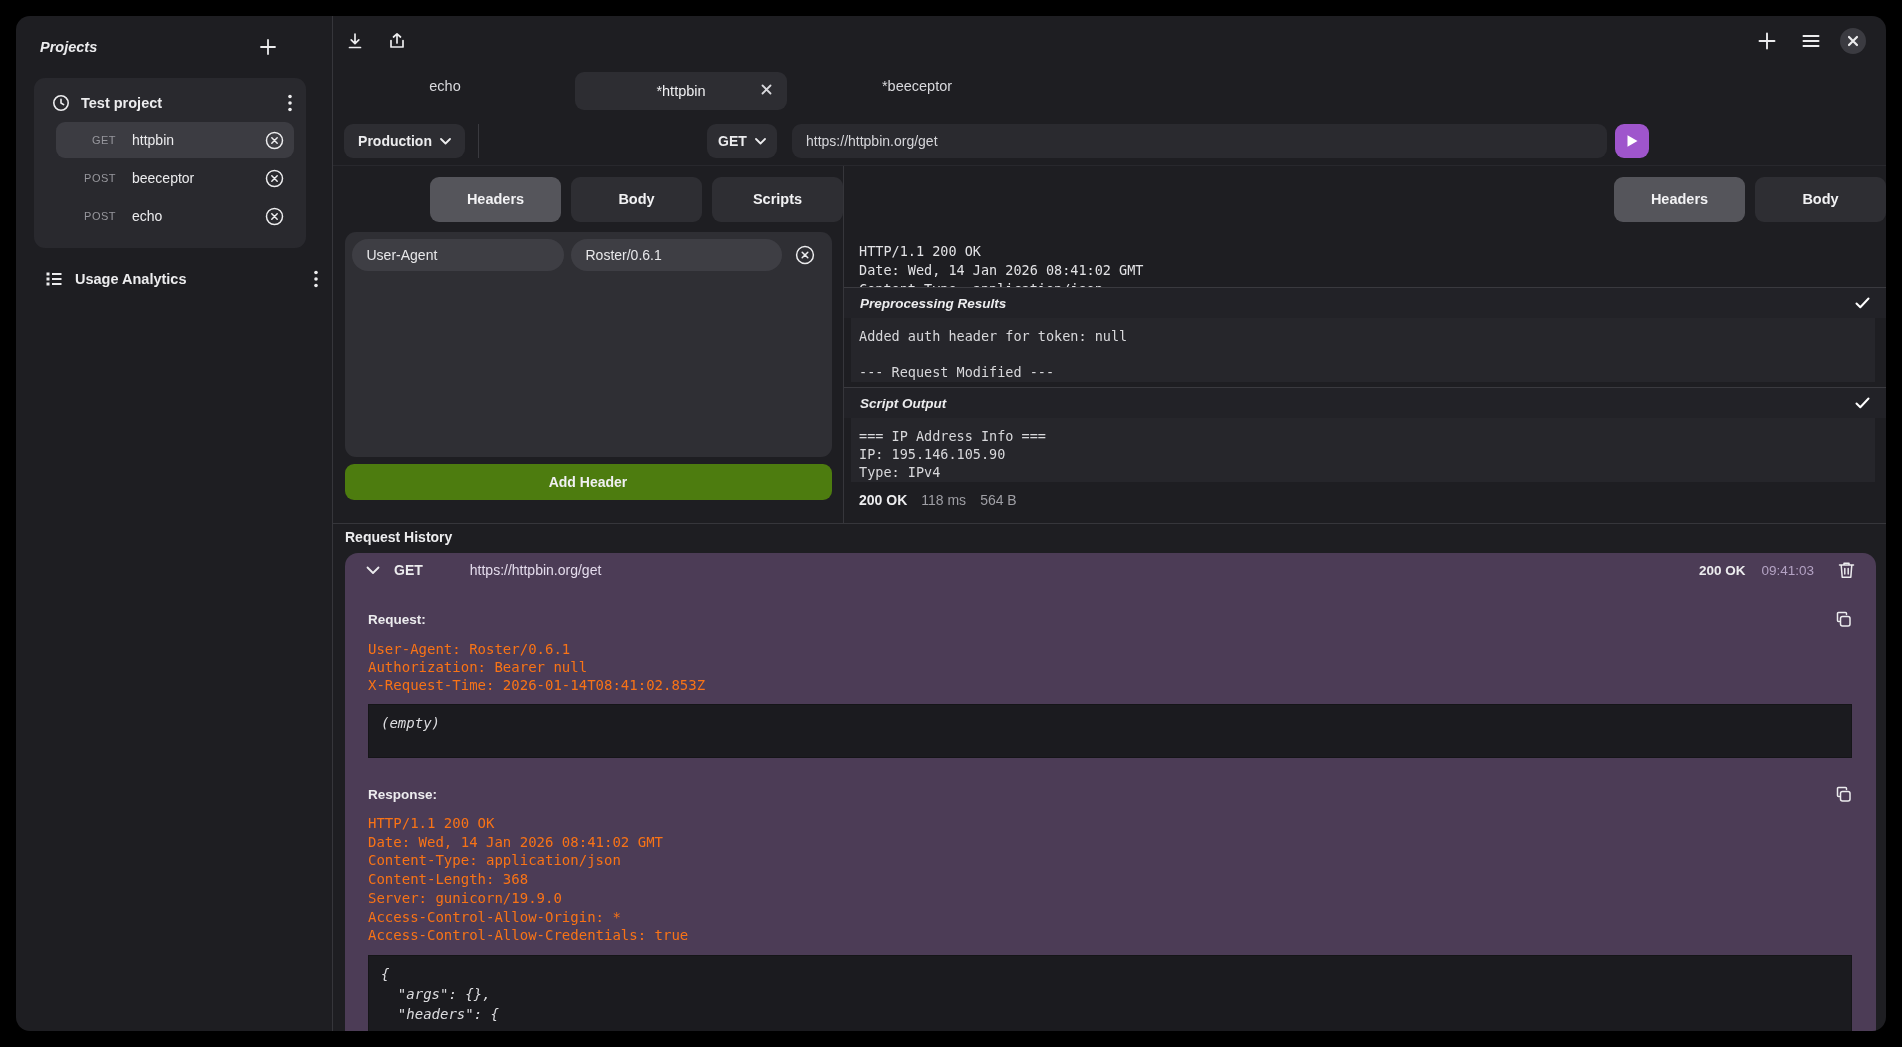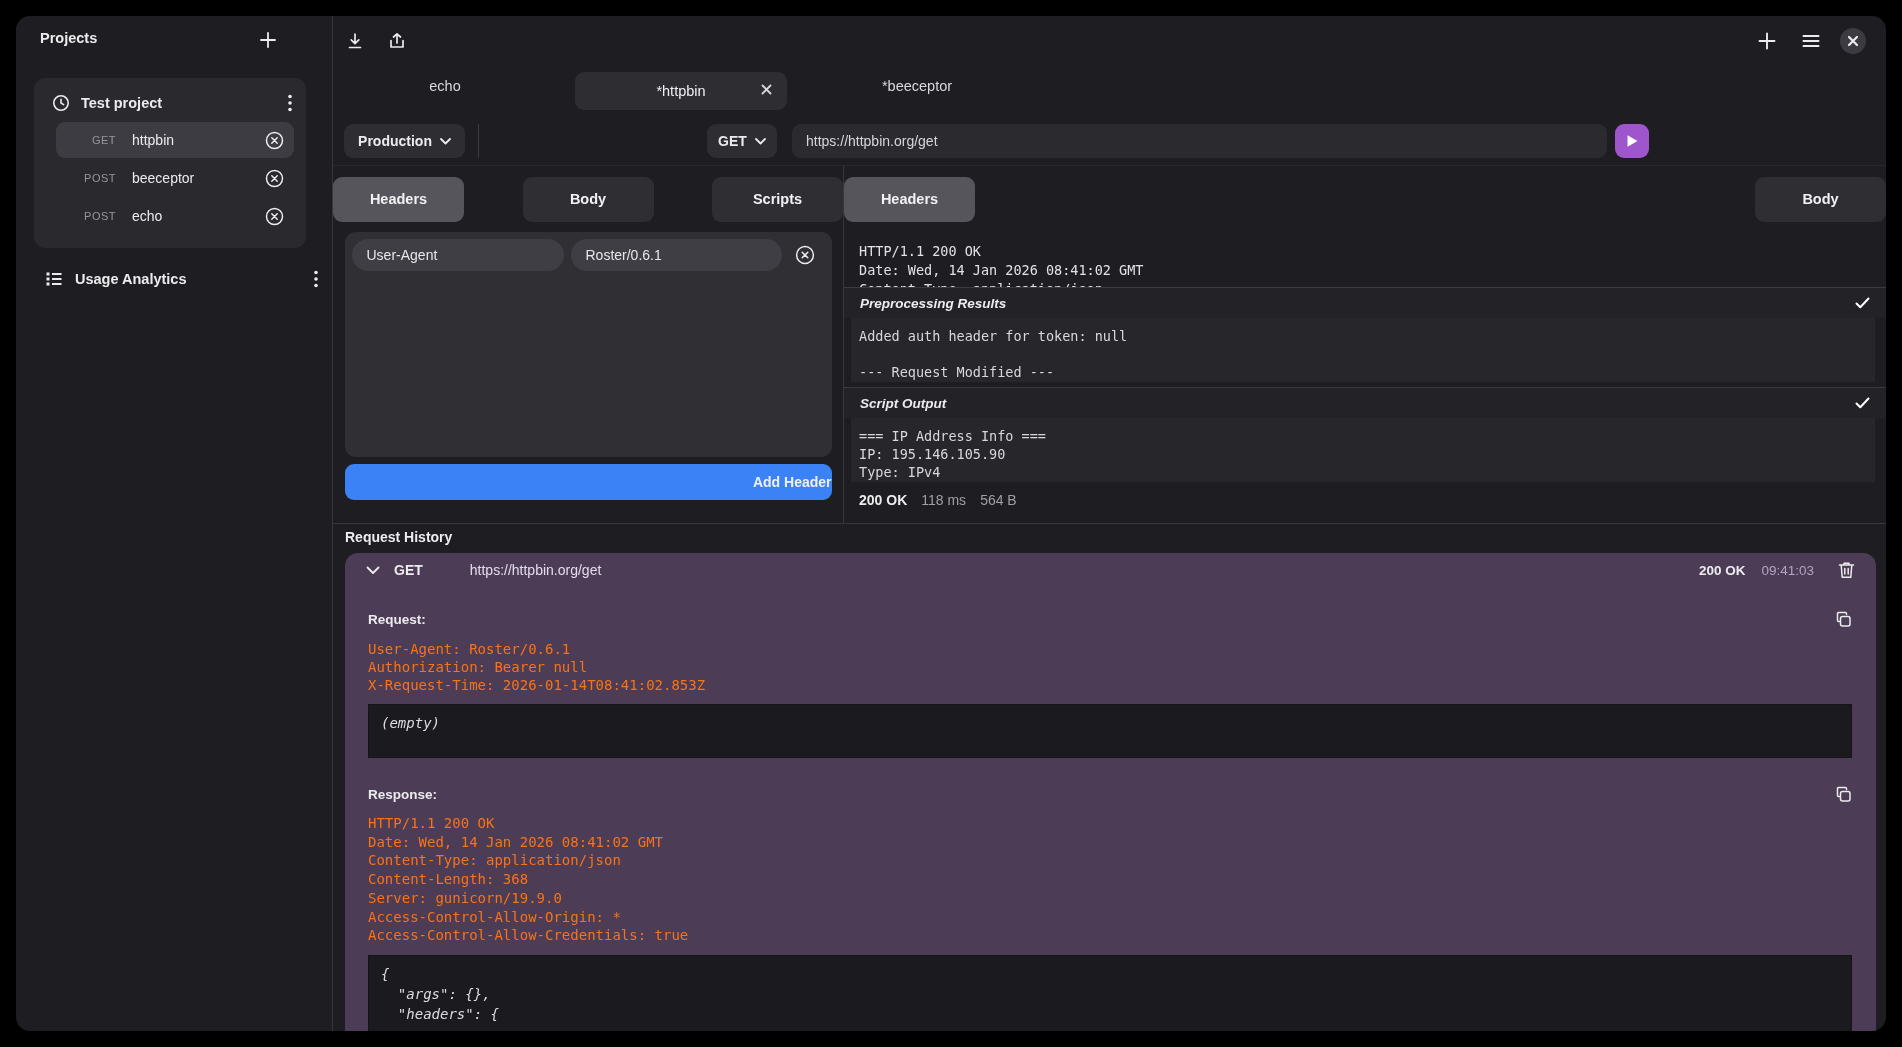--- a/index.html
+++ b/index.html
@@ -3,21 +3,21 @@
 <meta charset="utf-8">
 <style>
   * { margin:0; padding:0; box-sizing:border-box; }
   html,body { width:1902px; height:1047px; background:#000; overflow:hidden;
               font-family:"Liberation Sans", sans-serif; }
   .window { position:absolute; left:16px; top:16px; width:1870px; height:1015px;
             background:#1e1e22; border-radius:14px; overflow:hidden; display:flex; color:#ececee; }
 
   
   .sidebar { width:317px; border-right:1px solid #36363b; flex:none; padding-top:14px; }
-  .sb-head { height:34px; display:flex; align-items:flex-start; padding:0 54px 0 24px; }
+  .sb-head { height:34px; display:flex; align-items:center; padding:0 54px 0 24px;font-style:italic; }
   .sb-title { font-size:14.5px; font-weight:bold; flex:1; }
   .icon-btn { background:none; border:none; color:#ececee; cursor:pointer; display:flex; align-items:center; justify-content:center; padding:0; }
   .group-card { margin:14px 26px 0 18px; background:#29292e; border-radius:11px; padding:8px 8px 14px 8px; }
   .group-head { height:34px; display:flex; align-items:center; gap:11px; padding:0 6px 0 10px; }
   .group-title { font-size:14.5px; font-weight:bold; flex:1; }
   .req-item { height:36px; margin:2px 4px 0 14px; border-radius:9px; display:flex; align-items:center; padding:0 10px 0 18px; }
   .req-item.selected { background:#3c3c42; }
   .req-method { font-size:11px; letter-spacing:.5px; color:#97979d; width:42px; text-align:right; margin-right:16px; }
   .req-name { font-size:14px; flex:1; }
   .sb-row { height:34px; display:flex; align-items:center; gap:12px; padding:0 44px 0 29px; margin-top:14px; }
@@ -42,32 +42,32 @@
   .env-btn { width:121px; }
   .vdiv { width:1px; height:34px; background:#3a3a3f; margin-left:13px; }
   .method-btn { width:70px; margin-left:228px; font-weight:bold; }
   .url-input { width:815px; height:34px; margin-left:15px; background:#2a2a2f; border:none; border-radius:9px;
                color:#d6d6da; font-size:14px; padding:0 14px; outline:none; }
   .send-btn { width:34px; height:34px; margin-left:8px; border:none; border-radius:9px; background:#9f55cc;
               display:flex; align-items:center; justify-content:center; cursor:pointer; }
 
   .panels { flex:none; height:358px; display:flex; border-top:1px solid #28282d; }
   .left-panel { width:511px; flex:none; border-right:1px solid #36363b; display:flex; flex-direction:column; align-items:center; }
-  .seg-row { height:66px; display:flex; align-items:center; justify-content:space-between; gap:10px; width:100%; }
+  .seg-row { height:66px; display:flex; align-items:center; justify-content:flex-end; gap:10px; width:100%; }
   .seg { width:131px; height:45px; border-radius:9px; background:#2e2e33; border:none; color:#f2f2f4;
          font-size:14.5px; font-weight:bold; cursor:pointer; }
   .seg.active { background:#55555b; }
   .hdr-card { width:487px; height:225px; background:#2f2f34; border-radius:11px; padding:7px; }
   .hdr-row { display:flex; align-items:center; gap:7px; }
   .hdr-input { width:212px; height:32px; background:#3e3e44; border:none; border-radius:16px; color:#e8e8ea;
                font-size:14px; padding:0 15px; outline:none; }
   .hdr-input.val { width:211px; }
   .hdr-remove { margin-left:6px; }
-  .add-header { width:487px; height:36px; margin-top:7px; background:#3b82f6; border:none; border-radius:9px;
-                color:#f0f0f2; font-size:14px; font-weight:bold; cursor:pointer;text-align:right; }
+  .add-header { width:487px; height:36px; margin-top:7px; background:#4d7c0f; border:none; border-radius:9px;
+                color:#f0f0f2; font-size:14px; font-weight:bold; cursor:pointer; }
 
   .right-panel { flex:1; display:flex; flex-direction:column; min-width:0; }
   .mono { font-family:"DejaVu Sans Mono", monospace; }
   .resp-headers { height:55px; overflow:hidden; padding:10px 0 0 15px; font-size:13.5px; line-height:19px;
                   color:#e2e2e5; white-space:pre; }
   .section-hdr { height:31px; border-top:1px solid #3a3a3f; background:#222227; display:flex; align-items:center;
                  padding:0 16px;font-style:italic; }
   .section-hdr .t { font-size:13.5px; font-weight:bold; flex:1; }
   .console-box { height:64px; margin:0 11px 0 7px; background:#26262b; overflow:hidden; padding:9px 0 0 8px;
                  font-size:13.5px; line-height:18px; color:#d8d8db; white-space:pre; }

